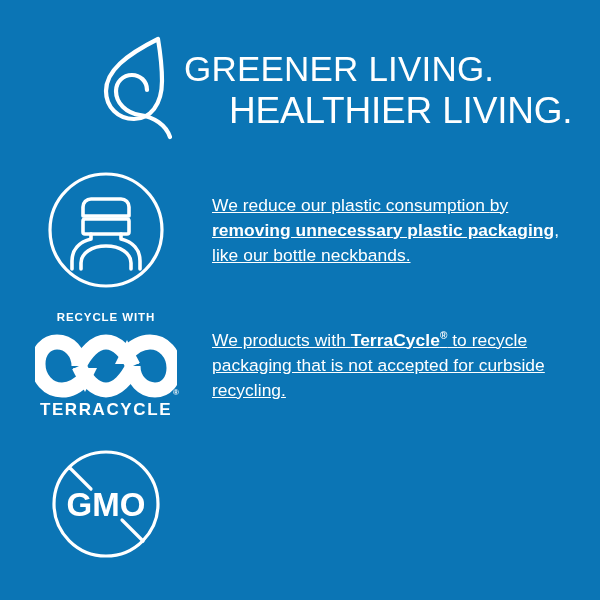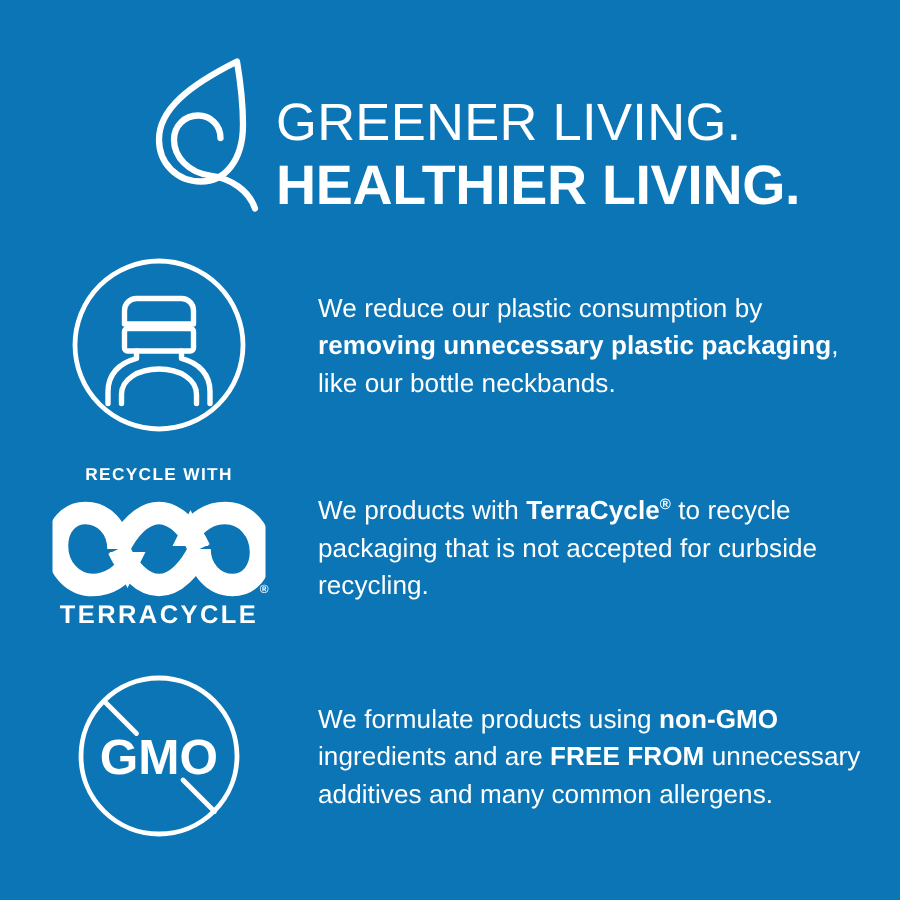--- a/index.html
+++ b/index.html
@@ -17,21 +17,21 @@
   }
 
   
   .header {
     position: absolute;
     left: 0;
     top: 30px;
     width: 600px;
     height: 115px;
     display: flex;
-    align-items: flex-end;
+    align-items: center;
   }
   .leaf-wrap {
     width: 82px;
     height: 110px;
     margin-left: 96px;
     flex: 0 0 auto;
   }
   .leaf-wrap svg { display: block; }
   .header-text {
     margin-left: 6px;
@@ -39,24 +39,25 @@
   }
   .hdr-line1 {
     font-size: 35px;
     font-weight: 400;
     letter-spacing: 0.2px;
     line-height: 42px;
     white-space: nowrap;
   }
   .hdr-line2 {
     font-size: 37px;
-    font-weight: bold;
+    font-weight: normal;
     letter-spacing: -0.2px;
     line-height: 42px;
     white-space: nowrap;
+    margin-left: 45px;
   }
 
   
   .row {
     position: absolute;
     left: 0;
     width: 600px;
     display: flex;
     align-items: center;
   }
@@ -70,20 +71,21 @@
     display: flex;
     align-items: center;
     justify-content: center;
     height: 120px;
   }
   .icon-col svg { display: block; }
 
   .text-col {
     flex: 1 1 auto;
     padding-right: 12px;
+    text-decoration: underline;
   }
   .body-text {
     font-size: 17.4px;
     line-height: 25px;
     font-weight: 400;
     letter-spacing: 0.05px;
   }
   .body-text b {
     font-weight: bold;
   }
@@ -213,19 +215,14 @@
   <div class="icon-col">
     <svg width="118" height="110" viewBox="0 0 118 110" fill="none" xmlns="http://www.w3.org/2000/svg" aria-hidden="true">
       <circle cx="59" cy="55" r="52" stroke="#ffffff" stroke-width="3.2" fill="none"></circle>
 
       <line x1="23" y1="19" x2="44" y2="40" stroke="#ffffff" stroke-width="3.2" stroke-linecap="round"></line>
       <line x1="75" y1="71" x2="96" y2="92" stroke="#ffffff" stroke-width="3.2" stroke-linecap="round"></line>
       <text x="59" y="67" text-anchor="middle" font-family="Liberation Sans, sans-serif" font-size="33" font-weight="bold" fill="#ffffff">GMO</text>
     </svg>
   </div>
 
-  <div class="text-col">
-    <div class="body-text">
-      <span>We formulate products using </span><b>non-GMO</b><span> ingredients and are </span><b>FREE FROM</b><span> unnecessary additives and many common allergens.</span>
-    </div>
-  </div>
 
 </div>
 
 </body></html>

